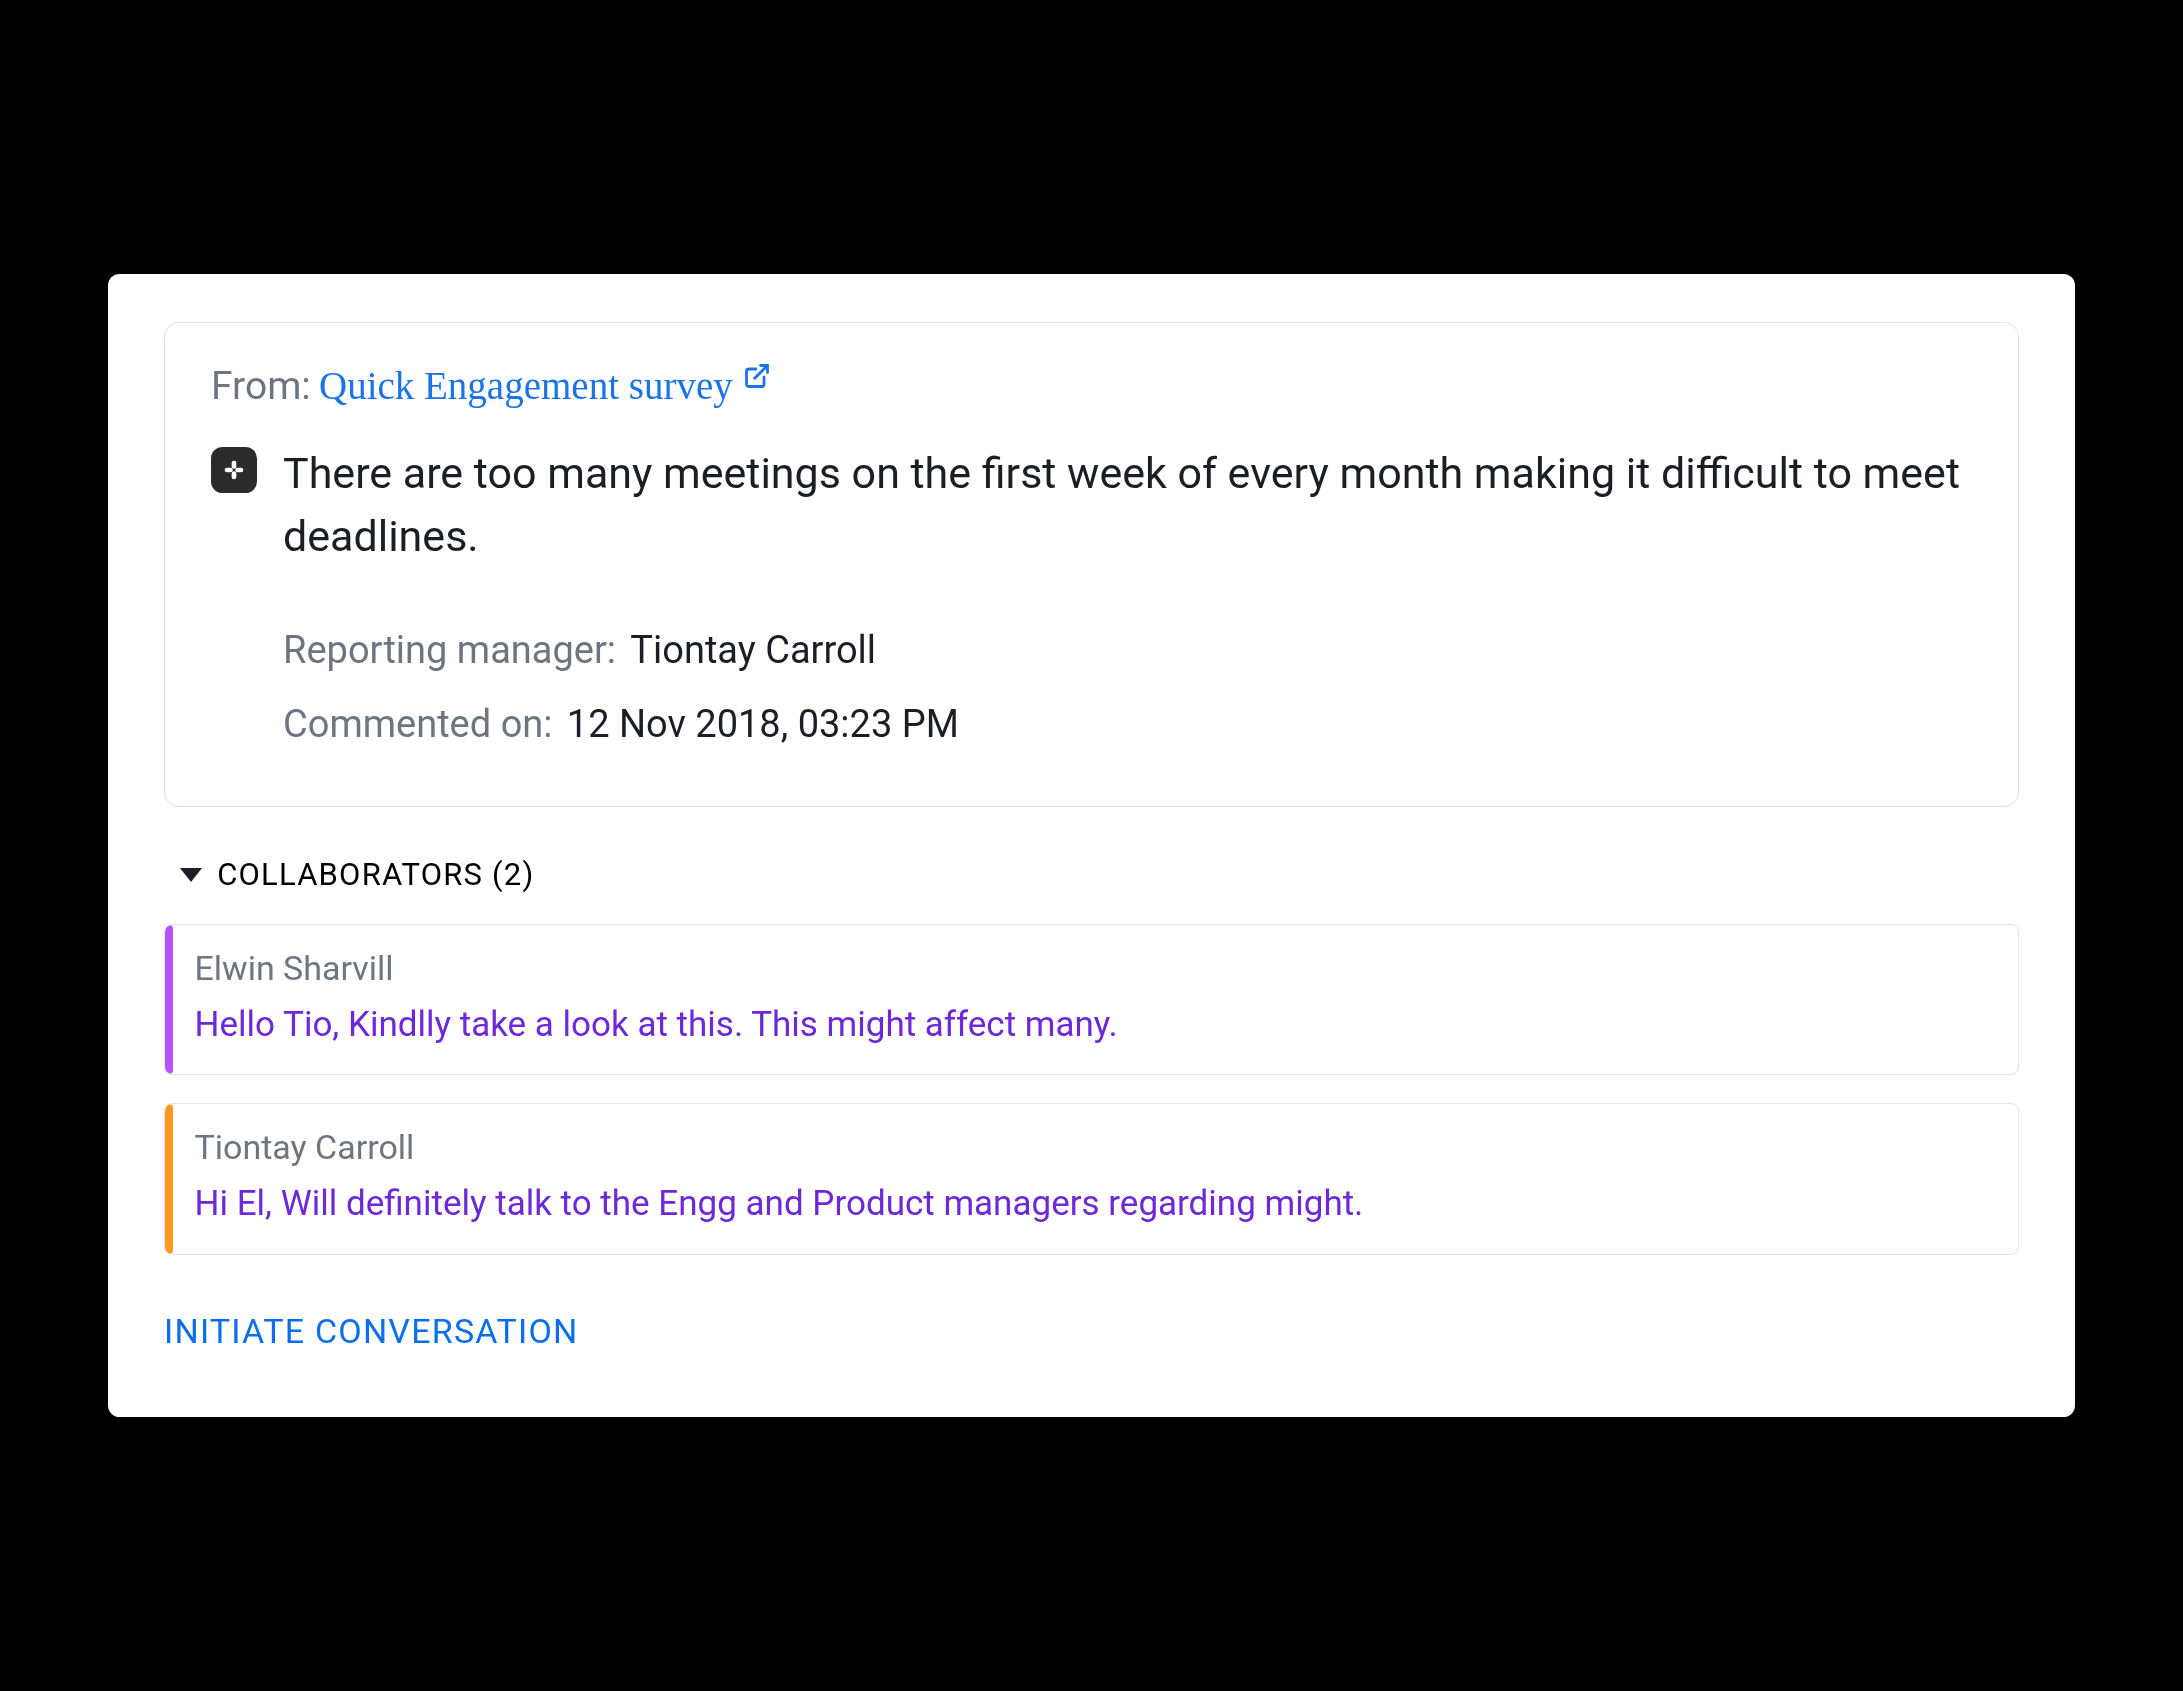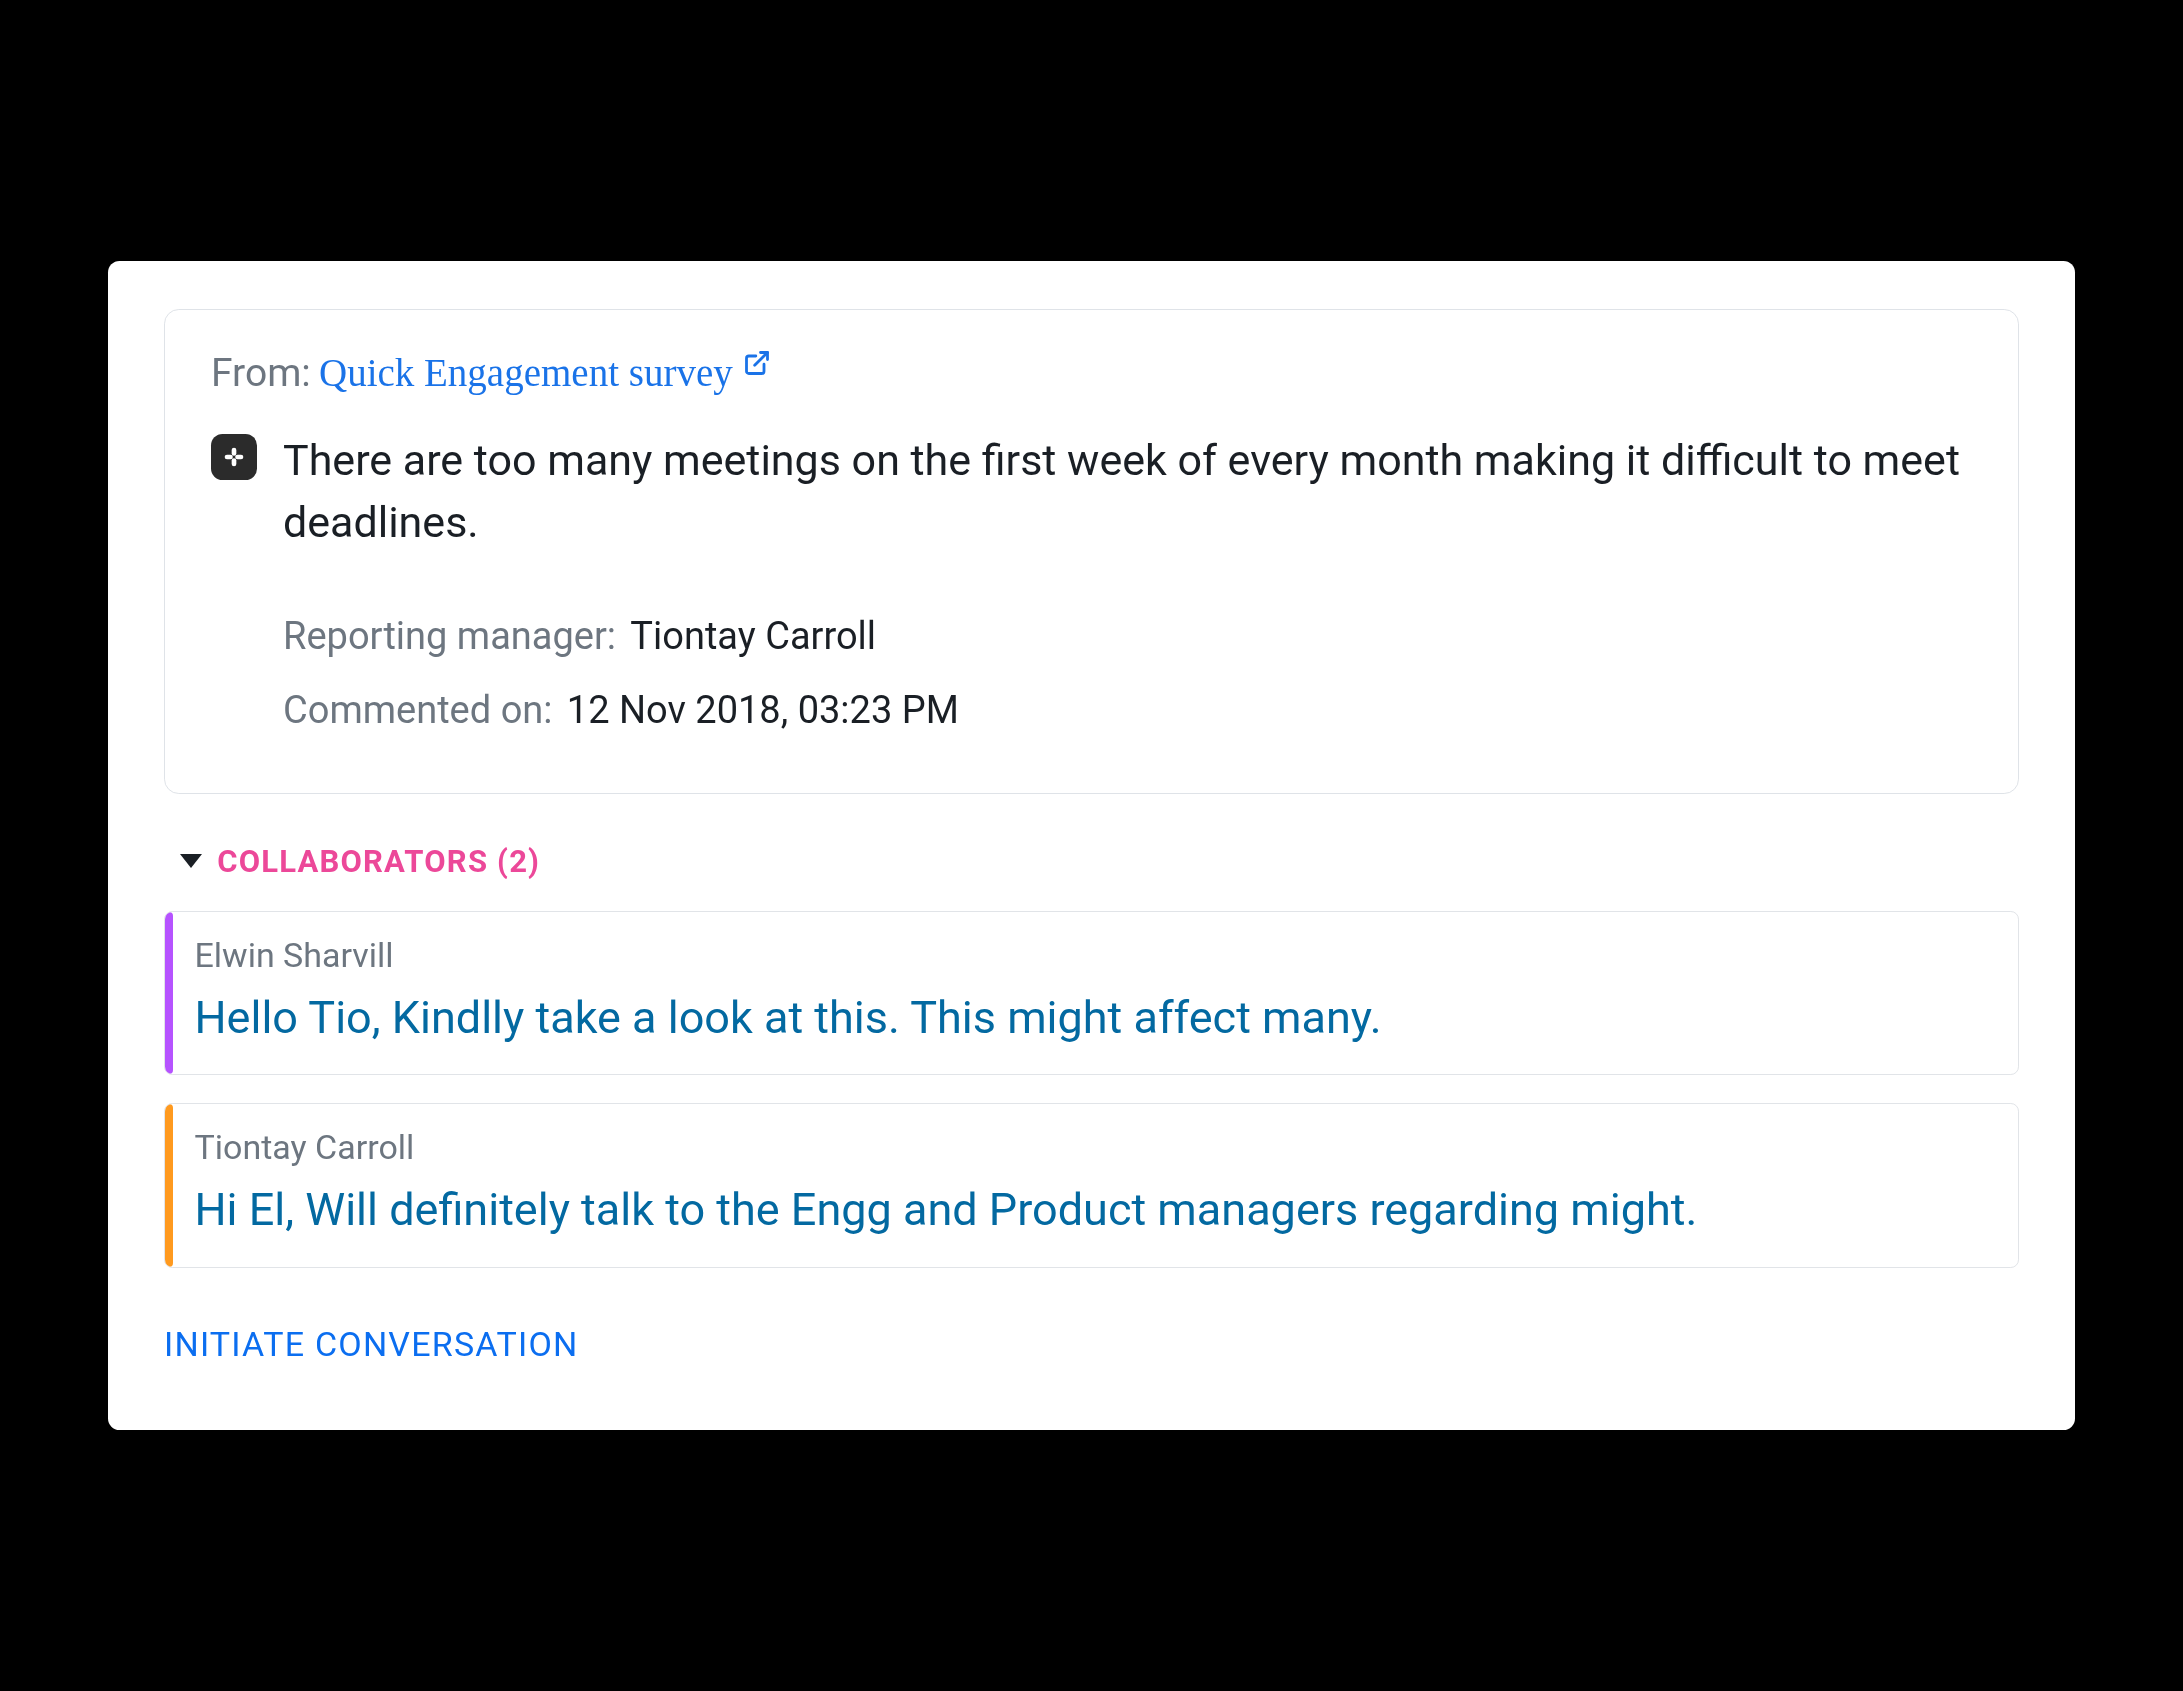--- a/index.html
+++ b/index.html
@@ -89,23 +89,23 @@
     user-select: none;
   }
   .caret {
     width: 0; height: 0;
     border-left: 11.5px solid transparent;
     border-right: 11.5px solid transparent;
     border-top: 14.8px solid #1a1f25;
   }
   .collab-title {
     font-size: 31px;
-    font-weight: 700;
+    font-weight: 400;
     letter-spacing: 1.2px;
-    color: #ec4899;
+    color: #000000;
     text-transform: uppercase;
   }
   .comment {
     border: 1.6px solid #e1e4e8;
     border-radius: 8.2px;
     padding: 23px 29.5px 26px 29.5px;
     margin-bottom: 28px;
     position: relative;
     overflow: hidden;
   }
@@ -116,22 +116,22 @@
     width: 8.2px;
     border-radius: 4.9px;
     background: var(--stripe, #999);
   }
   .comment-author {
     color: #6d7680;
     font-size: 34px;
     margin-bottom: 13px;
   }
   .comment-text {
-    color: #0369a1;
-    font-size: 45px;
+    color: #6d28d9;
+    font-size: 35px;
     line-height: 1.35;
   }
   .initiate-btn {
     margin-top: 28px;
     font-size: 34px;
     font-weight: 400;
     letter-spacing: 1.2px;
     color: #0b6ef0;
     text-transform: uppercase;
     cursor: pointer;

